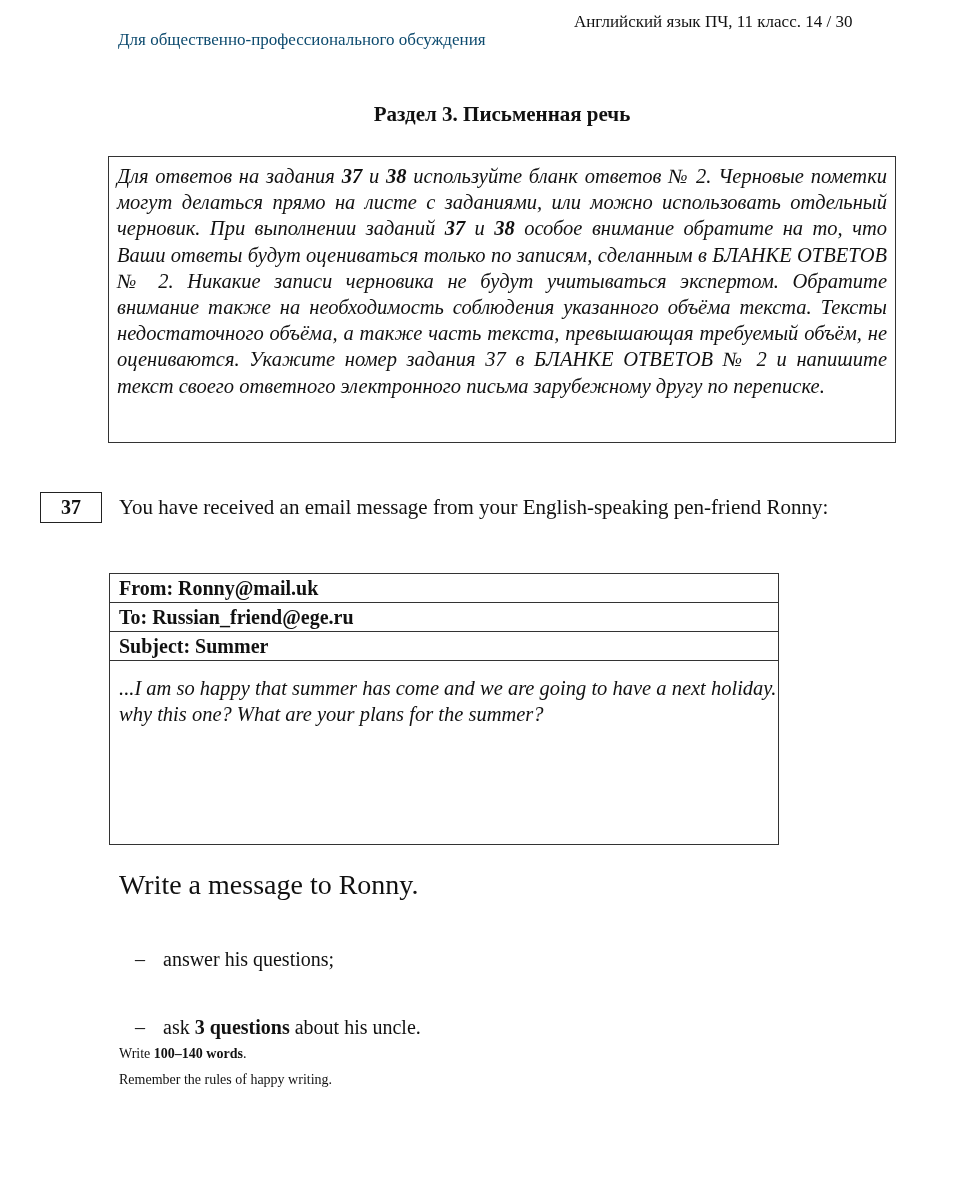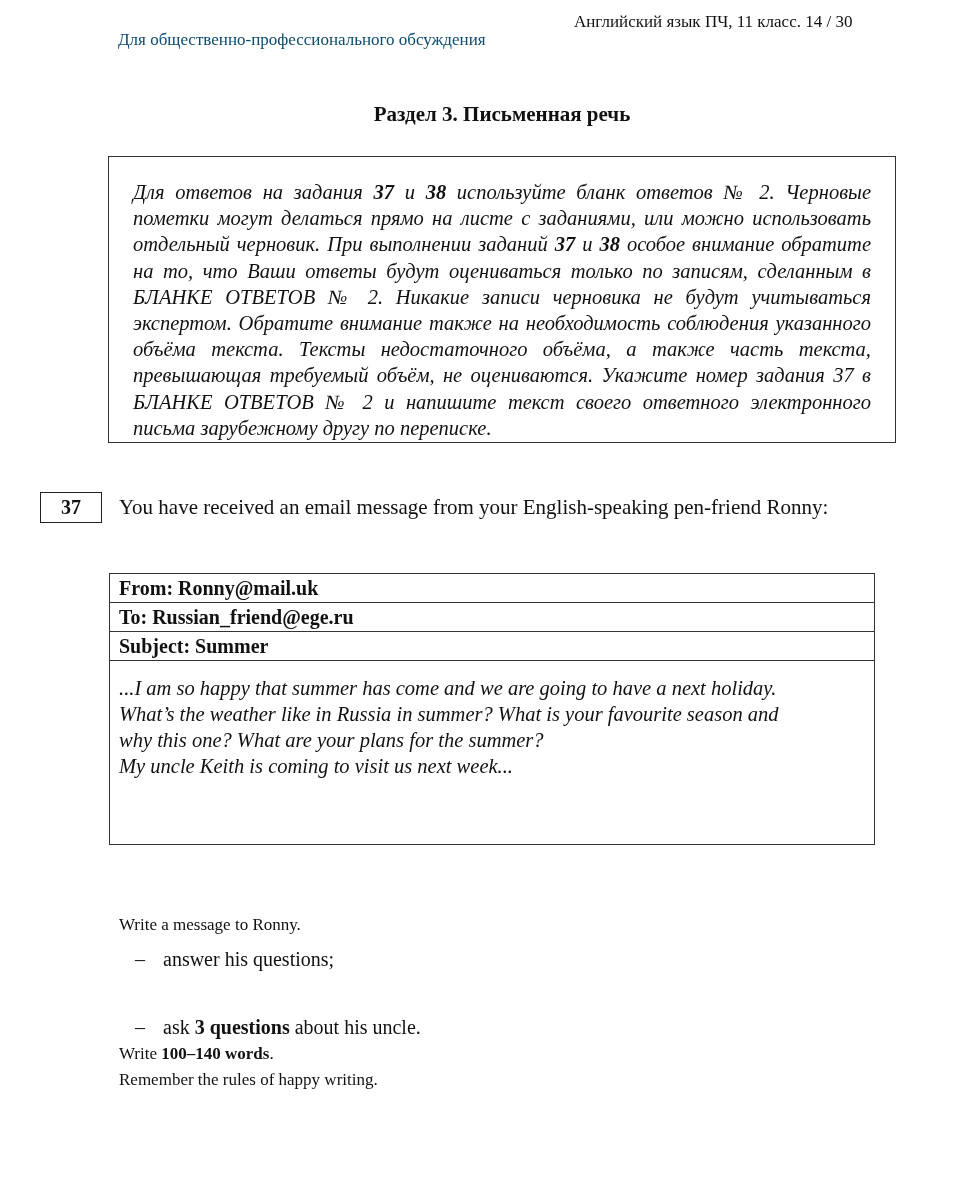--- a/index.html
+++ b/index.html
@@ -9,45 +9,45 @@
   }
   .abs { position: absolute; }
   .hdr-left { left: 118px; top: 30px; font-size: 17px; color: #0c4a6e; white-space: nowrap; }
   .hdr-right { left: 574px; top: 12px; font-size: 17px; color: #111; white-space: nowrap; }
   .section-title { left: 0; width: 1004px; top: 102px; text-align: center; font-size: 21px; font-weight: bold; }
   .instr-box {
     left: 108px; top: 156px; width: 770px; height: 279px;
     border: 1.5px solid #333; padding: 6px 8px 0 8px;
     font-style: italic; font-size: 20.5px; line-height: 26.2px; text-align: justify;
   }
-  .instr-box p { margin: 16px; }
+  .instr-box p { margin: 0; }
   .task-num {
     left: 40px; top: 492px; width: 60px; height: 29px; border: 1.5px solid #222;
     font-weight: bold; font-size: 20px; text-align: center; line-height: 29px;
   }
   .task-intro {
     left: 119px; top: 494px; width: 766px; font-size: 21px; line-height: 26px; text-align: justify;
   }
   .email-table {
-    left: 109px; top: 573px; width: 766px; border: 1.5px solid #333; box-sizing: border-box;
+    left: 109px; top: 573px; width: 670px; border: 1.5px solid #333; box-sizing: border-box;
   }
   .email-row {
     height: 29px; border-bottom: 1.5px solid #333; box-sizing: border-box;
     font-weight: bold; font-size: 20px; line-height: 28px; padding-left: 9px;
   }
   .email-body {
     height: 183px; padding: 14px 9px 0 9px; box-sizing: border-box;
     font-style: italic; font-size: 20.5px; line-height: 26px;
   }
   .email-body div { white-space: nowrap; }
-  .instructions { left: 119px; top: 872px; font-size: 17px; line-height: 26px; margin-top: 40px; }
+  .instructions { left: 119px; top: 872px; font-size: 28px; line-height: 26px; }
   .instructions .line { white-space: nowrap; }
   .bullet { position: absolute; left: 135px; font-size: 20px; white-space: nowrap; }
   .bullet .dash { display: inline-block; width: 28px; }
-  .word-count { left: 119px; top: 1041px; font-size: 17px; line-height: 26px; white-space: nowrap; }
+  .word-count { left: 119px; top: 1041px; font-size: 14px; line-height: 26px; white-space: nowrap; }
   b { font-weight: bold; }
 </style>
 </head>
 <body>
 
 <div class="abs hdr-left">Для общественно-профессионального обсуждения</div>
 <div class="abs hdr-right">Английский язык ПЧ, 11 класс. 14 / 30</div>
 
 <div class="abs section-title">Раздел 3. Письменная речь</div>
 
@@ -59,23 +59,21 @@
 
 <div class="abs task-num">37</div>
 <div class="abs task-intro">You have received an email message from your English-speaking pen-friend Ronny:</div>
 
 <div class="abs email-table">
   <div class="email-row">From: Ronny@mail.uk</div>
   <div class="email-row">To: Russian_friend@ege.ru</div>
   <div class="email-row">Subject: Summer</div>
   <div class="email-body">
     <div>...I am so happy that summer has come and we are going to have a next holiday.</div>
-    <div>What’s the weather like in Russia in summer? What is your favourite season and</div>
     <div>why this one? What are your plans for the summer?</div>
-    <div>My uncle Keith is coming to visit us next week...</div>
   </div>
 </div>
 
 <div class="abs instructions">
   <div class="line">Write a message to Ronny.</div>
 </div>
 
 <div class="bullet" style="top: 948px;">
   <span class="dash">–</span><span>answer his questions;</span>
 </div>

